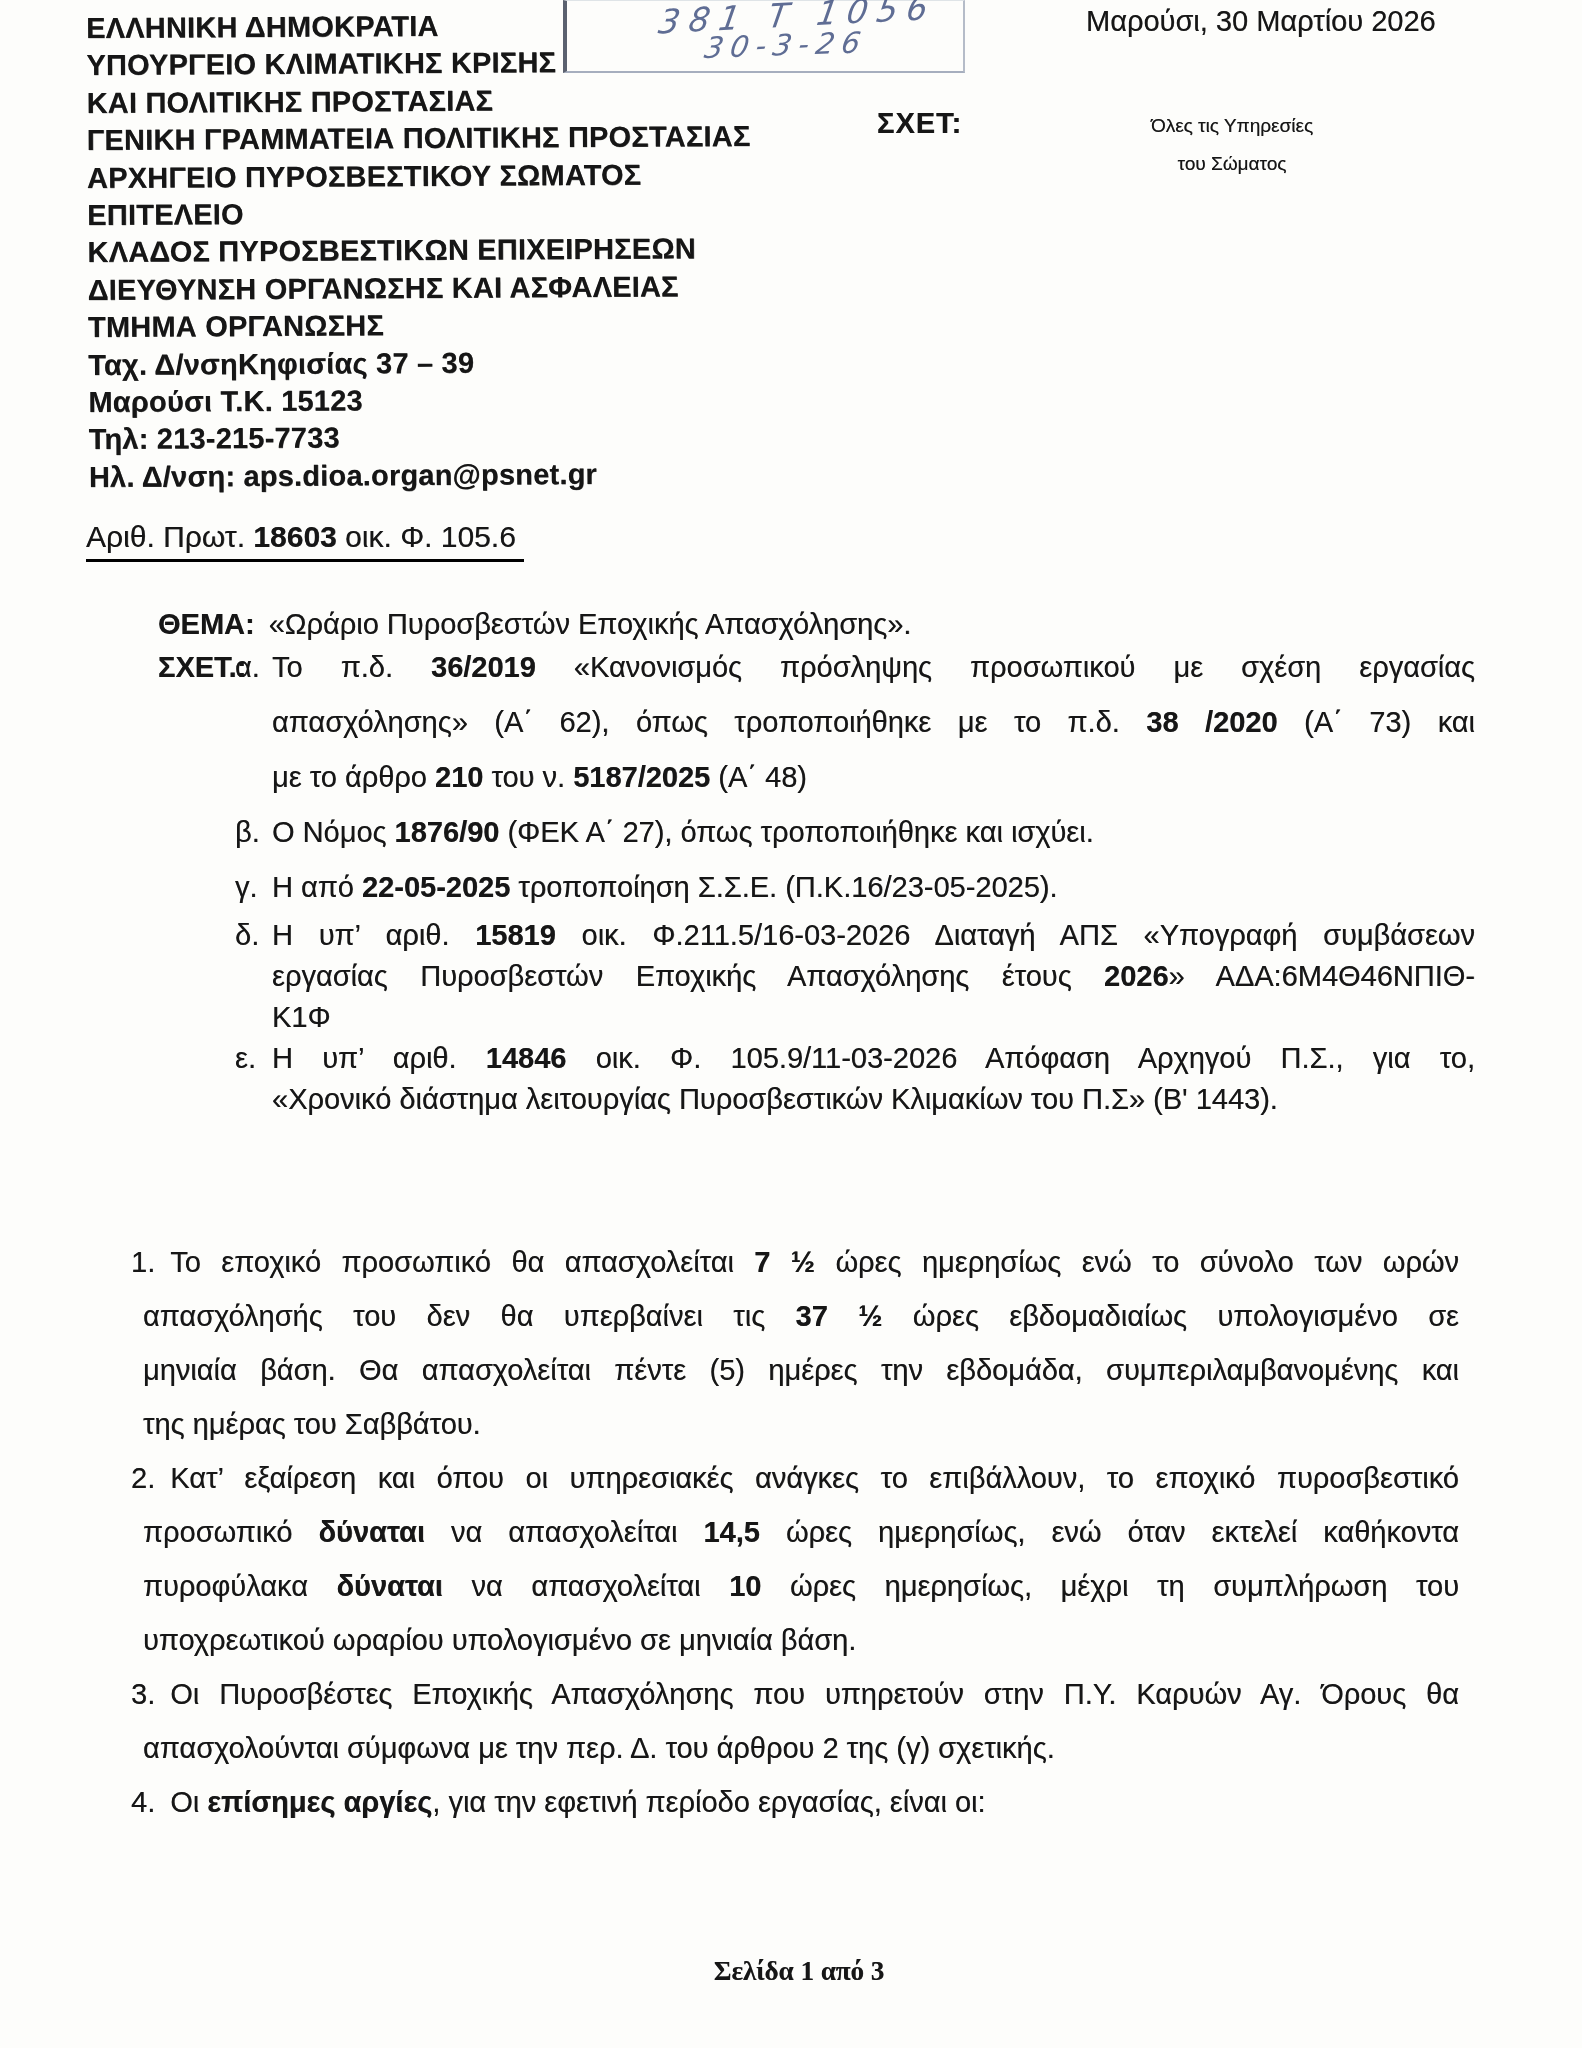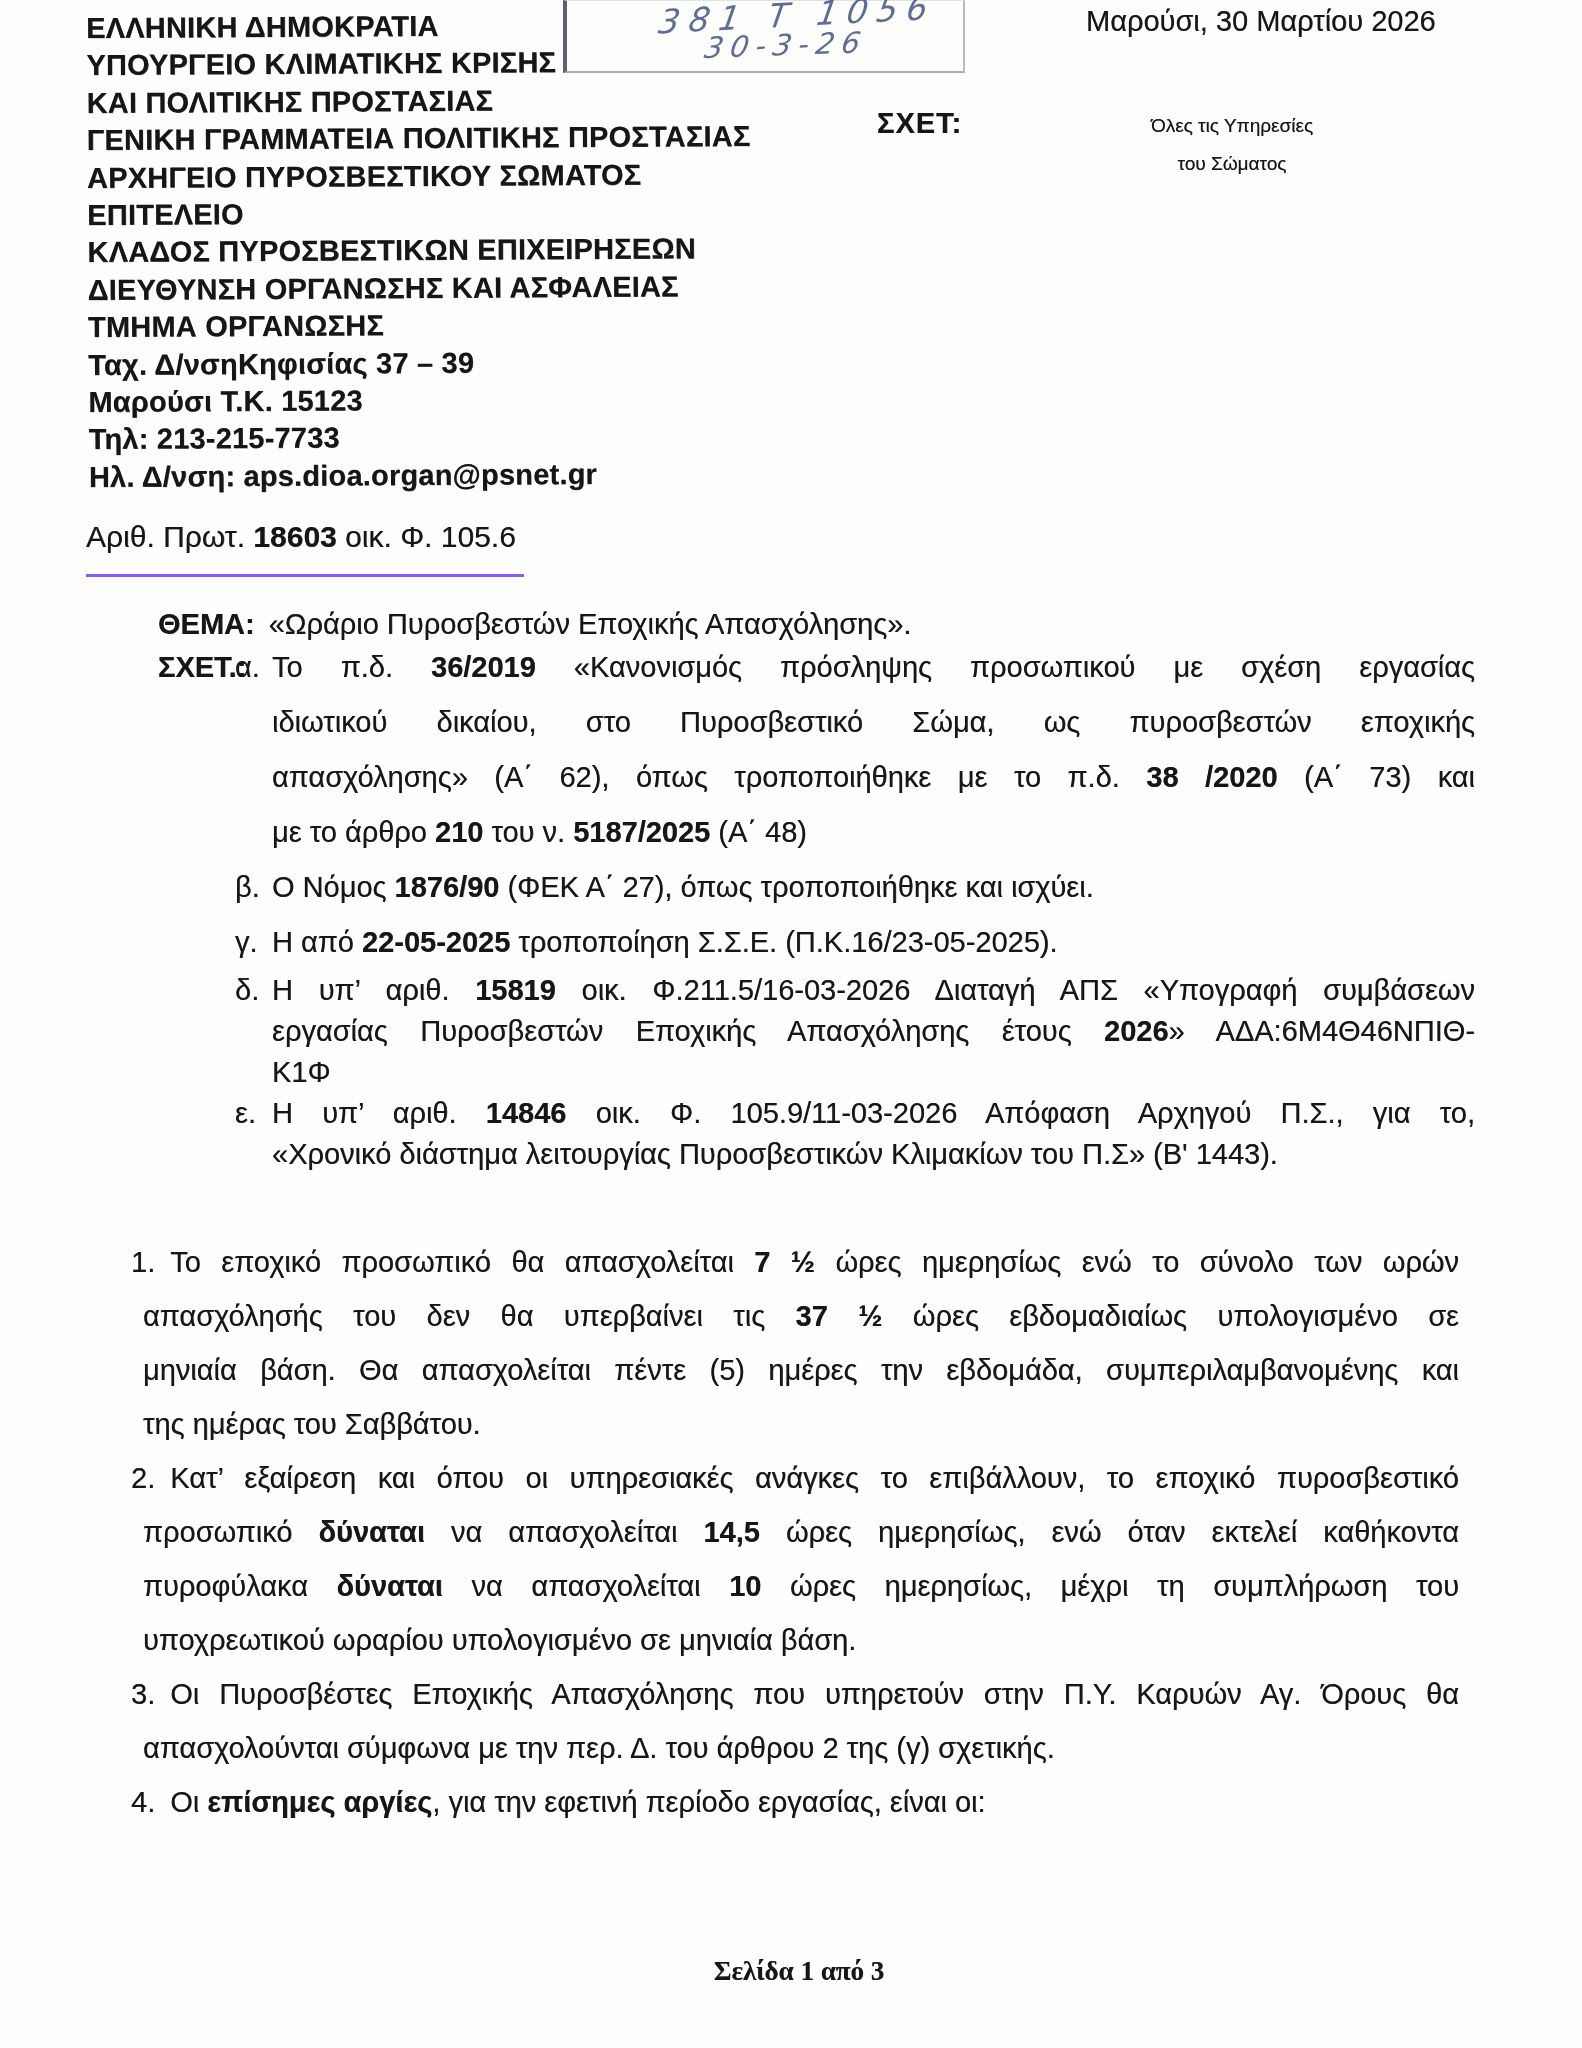--- a/index.html
+++ b/index.html
@@ -40,21 +40,21 @@
   }
   .hand1{left:92px;top:-6px;font-size:33px;letter-spacing:9px;transform:rotate(-3deg) skewX(-12deg);}
   .hand2{left:138px;top:27px;font-size:29px;letter-spacing:7px;transform:rotate(-2deg) skewX(-12deg);}
 
   .date-line{position:absolute;left:1066px;top:5px;font-size:29px;margin-left:20px;}
 
   .pros-label{position:absolute;left:877px;top:107px;font-size:29px;font-weight:700;letter-spacing:1px;}
   .recipient{position:absolute;left:1092px;top:107px;width:280px;text-align:center;font-size:19px;line-height:38px;}
 
   .protocol{position:absolute;left:86px;top:520px;font-size:30px;}
-  .protocol .inner{display:inline-block;border-bottom:3px solid #8b5cf6;padding-bottom:20px;padding-right:8px;}
+  .protocol .inner{display:inline-block;border-bottom:3px solid #000000;padding-bottom:5px;padding-right:8px;}
 
   .subject-row{position:absolute;left:158px;top:604px;width:1330px;display:flex;font-size:29px;line-height:40px;}
   .subject-row .lbl{font-weight:700;flex:0 0 auto;}
   .subject-row .val{font-weight:400;margin-left:14px;}
 
   .schet-block{position:absolute;left:158px;top:640px;width:1317px;font-size:29px;}
   .schet-label{position:absolute;left:0;top:10px;font-weight:700;line-height:35px;}
   .schet-list{margin-left:77px;}
   .schet-item{display:flex;}
   .schet-item .letter{flex:0 0 37px;}
@@ -121,21 +121,20 @@
   </div>
 
   <div class="schet-block">
     <span class="schet-label">ΣΧΕΤ.:</span>
     <div class="schet-list">
 
       <div class="schet-item lh55">
         <span class="letter">α.</span>
         <div class="txt">
           <div class="jl"><span>Το π.δ. </span><span class="b">36/2019</span><span> «Κανονισμός πρόσληψης προσωπικού με σχέση εργασίας</span></div>
-          <div class="jl"><span>ιδιωτικού δικαίου, στο Πυροσβεστικό Σώμα, ως πυροσβεστών εποχικής</span></div>
           <div class="jl"><span>απασχόλησης» (Α΄ 62), όπως τροποποιήθηκε με το π.δ. </span><span class="b">38 /2020</span><span> (Α΄ 73) και</span></div>
           <div class="ll"><span>με το άρθρο </span><span class="b">210</span><span> του ν. </span><span class="b">5187/2025</span><span> (Α΄ 48)</span></div>
         </div>
       </div>
 
       <div class="schet-item lh55">
         <span class="letter">β.</span>
         <div class="txt">
           <div class="ll"><span>Ο Νόμος </span><span class="b">1876/90</span><span> (ΦΕΚ Α΄ 27), όπως τροποποιήθηκε και ισχύει.</span></div>
         </div>

